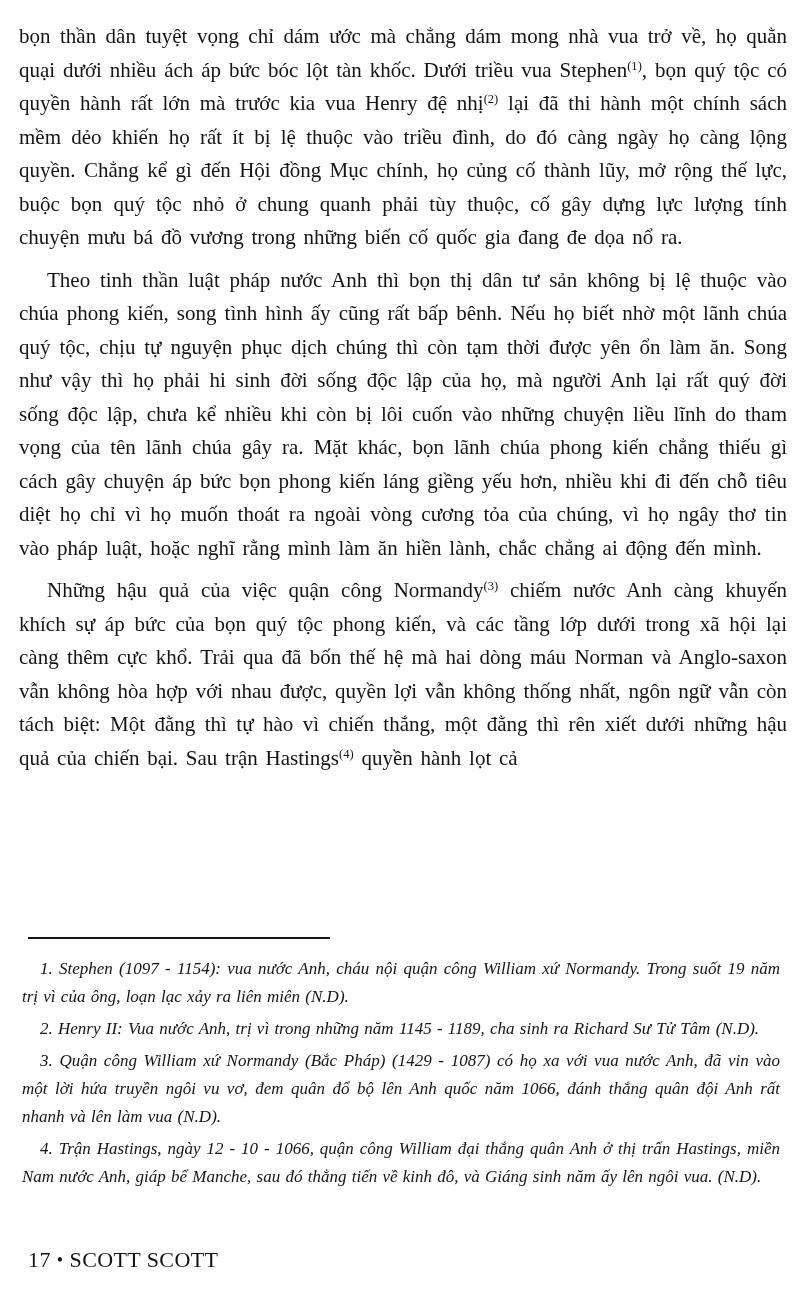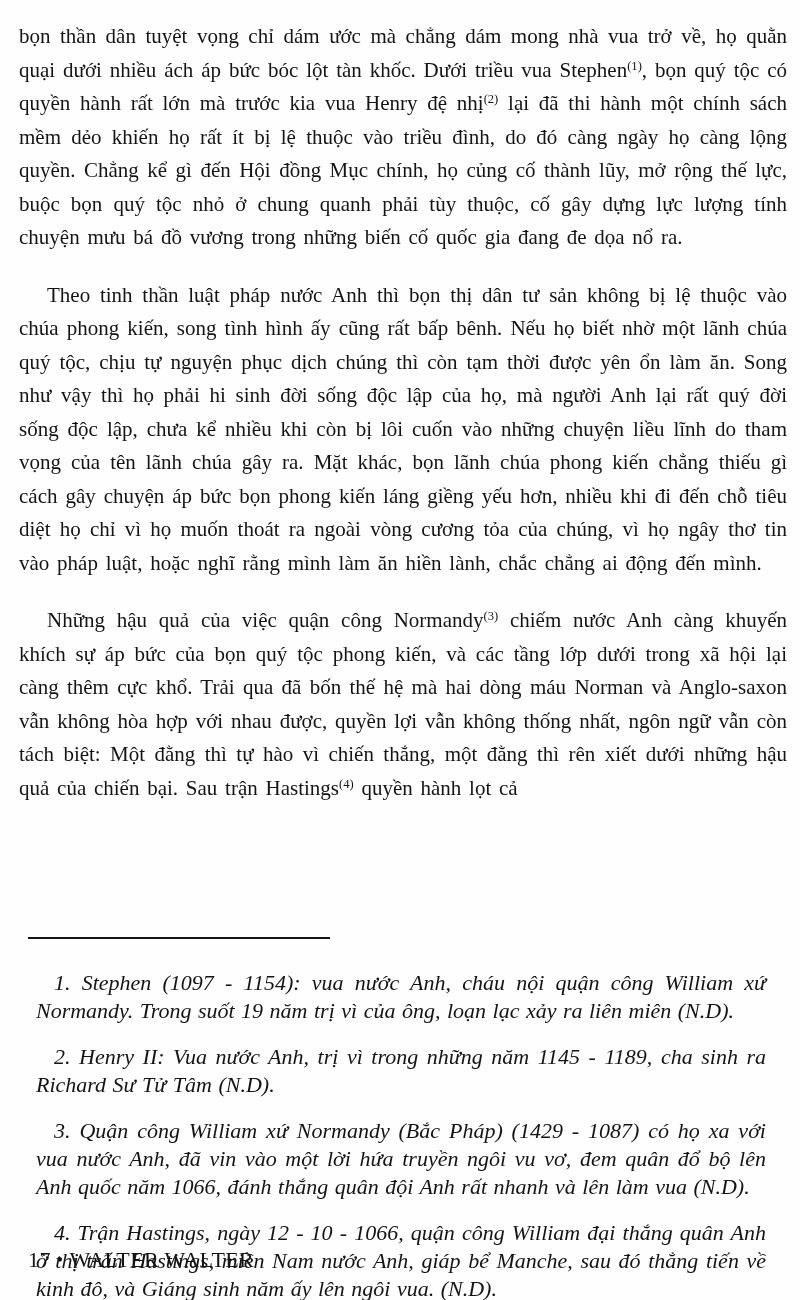--- a/index.html
+++ b/index.html
@@ -31,21 +31,21 @@
   .body-text p {
     margin: 0;
     font-size: 21px;
     line-height: 33.5px;
     text-align: justify;
     word-spacing: 2.5px;
     color: var(--ink);
   }
   .body-text p.indent {
     text-indent: 28px;
-    margin-top: 24px;
+    margin-top: 9px;
   }
   .body-text sup {
     font-size: 60%;
     line-height: 0;
     vertical-align: baseline;
     position: relative;
     top: -0.55em;
     word-spacing: 0;
   }
   .fn-sep {
@@ -58,23 +58,23 @@
     border-top: 2.5px solid var(--ink);
     margin: 0;
   }
   .footnotes {
     position: absolute;
     top: 951px;
     left: 18px;
     width: 766px;
   }
   .footnotes p {
-    margin: 18px;
+    margin: 4px;
     font-style: italic;
-    font-size: 22px;
+    font-size: 17px;
     line-height: 28px;
     text-align: justify;
     text-indent: 18px;
     word-spacing: 1px;
     color: var(--ink);
   }
   .page-footer {
     position: absolute;
     top: 1247px;
     left: 28px;
@@ -104,16 +104,16 @@
   <hr class="fn-sep">
 
   <div class="footnotes">
       <p>1. Stephen (1097 - 1154): vua nước Anh, cháu nội quận công William xứ Normandy. Trong suốt 19 năm trị vì của ông, loạn lạc xảy ra liên miên (N.D).</p>
       <p>2. Henry II: Vua nước Anh, trị vì trong những năm 1145 - 1189, cha sinh ra Richard Sư Tử Tâm (N.D).</p>
       <p>3. Quận công William xứ Normandy (Bắc Pháp) (1429 - 1087) có họ xa với vua nước Anh, đã vin vào một lời hứa truyền ngôi vu vơ, đem quân đổ bộ lên Anh quốc năm 1066, đánh thắng quân đội Anh rất nhanh và lên làm vua (N.D).</p>
       <p>4. Trận Hastings, ngày 12 - 10 - 1066, quận công William đại thắng quân Anh ở thị trấn Hastings, miền Nam nước Anh, giáp bể Manche, sau đó thẳng tiến về kinh đô, và Giáng sinh năm ấy lên ngôi vua. (N.D).</p>
     </div>
 
   <div class="page-footer">
-    <span>17</span><span class="bullet">•</span><span>WALTER WALTER</span>
+    <span>17</span><span class="bullet">•</span><span>SCOTT SCOTT</span>
   </div>
 
 </div>
 
 </body></html>

